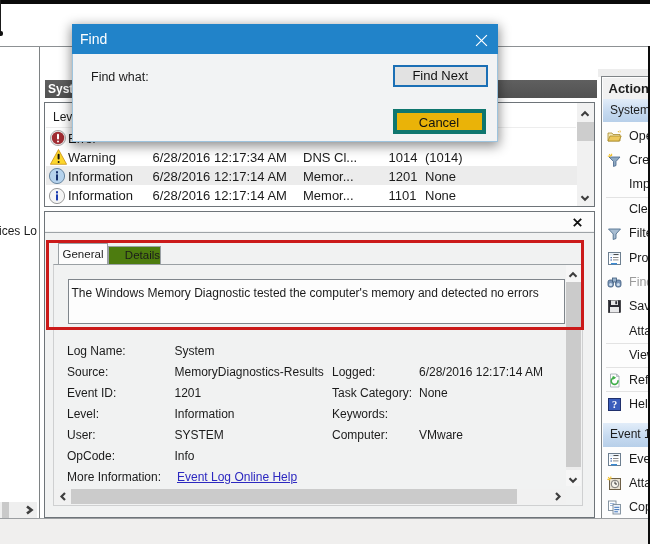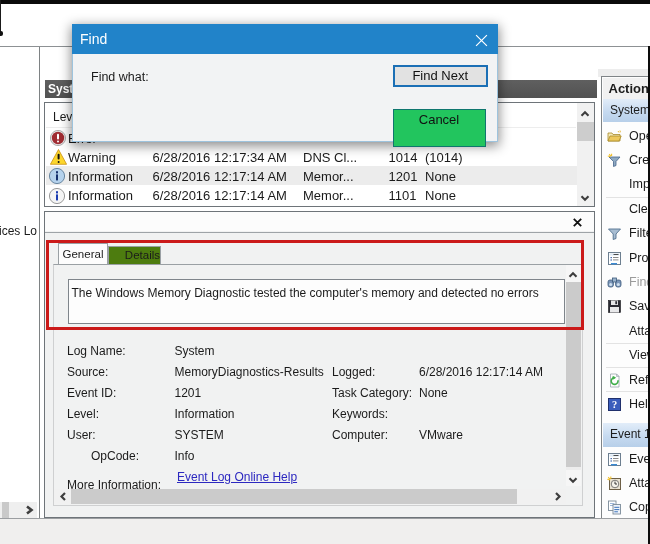--- a/index.html
+++ b/index.html
@@ -113,23 +113,23 @@
     <div class="abs t12" style="left:174.5px;top:387px;">1201</div>
   <div class="abs t12" style="left:332px;top:387px;">Task Category:</div>
     <div class="abs t12" style="left:419px;top:387px;">None</div>
   <div class="abs t12" style="left:67px;top:408px;">Level:</div>
     <div class="abs t12" style="left:174.5px;top:408px;">Information</div>
   <div class="abs t12" style="left:332px;top:408px;">Keywords:</div>
   <div class="abs t12" style="left:67px;top:429px;">User:</div>
     <div class="abs t12" style="left:174.5px;top:429px;">SYSTEM</div>
   <div class="abs t12" style="left:332px;top:429px;">Computer:</div>
     <div class="abs t12" style="left:419px;top:429px;">VMware</div>
-  <div class="abs t12" style="left:67px;top:450px;margin-left:24px;">OpCode:</div>
+  <div class="abs t12" style="left:67px;top:450px;">OpCode:</div>
     <div class="abs t12" style="left:174.5px;top:450px;">Info</div>
-  <div class="abs t12" style="left:67px;top:471px;margin-top:8px;">More Information:</div>
+  <div class="abs t12" style="left:67px;top:471px;">More Information:</div>
   <div class="abs t12" style="left:177px;top:471px;color:#2c28c0;text-decoration:underline;">Event Log Online Help</div>
 
   <div class="abs" style="left:565.5px;top:265px;width:15px;height:221px;background:#ededed;"></div>
   <div class="abs" style="left:565.5px;top:265px;width:15px;height:16.5px;background:#f6f6f6;"></div>
   <svg class="abs" style="left:568px;top:270px;" width="10" height="10" viewBox="0 0 10 10">
       <path d="M1.5 6.8 L5 3.3 L8.5 6.8" fill="none" stroke="#3d3d3d" stroke-width="2.1"></path>
     </svg>
   <div class="abs" style="left:565.5px;top:282px;width:15px;height:185px;background:#cbcbcb;"></div>
   <div class="abs" style="left:565.5px;top:469.5px;width:15px;height:16.5px;background:#f6f6f6;"></div>
   <svg class="abs" style="left:568px;top:474.5px;" width="10" height="10" viewBox="0 0 10 10">
@@ -253,16 +253,16 @@
 
   <div class="abs" style="left:71.5px;top:24px;width:426px;height:118px;background:#f2f3f4;border:1px solid #9dc3dd;box-shadow:0 3px 11px 1px rgba(0,0,0,0.45);z-index:50;">
     <div style="position:absolute;left:-1px;top:-1px;width:426px;height:30px;background:#2183c9;">
       <div style="position:absolute;left:8.5px;top:7px;color:#fff;font-size:14px;">Find</div>
       <svg style="position:absolute;left:403px;top:10px;" width="13" height="13" viewBox="0 0 12 12">
         <path d="M1 1 L11 11 M11 1 L1 11" stroke="#fff" stroke-width="1.1"></path>
       </svg>
     </div>
     <div style="position:absolute;left:18.5px;top:45px;font-size:12.5px;color:#1b1b1b;">Find what:</div>
     <div style="position:absolute;left:320px;top:40px;width:95.5px;height:22px;background:#e2e2e2;border:2px solid #1b6fb5;font-size:13px;color:#111;text-align:center;line-height:18px;">Find Next</div>
-    <div style="position:absolute;left:320px;top:84px;width:93px;height:38px;background:#22c55e;border:1px solid #0f766e;font-size:13px;color:#111;text-align:center;line-height:19px;">Cancel</div>
+    <div style="position:absolute;left:320px;top:84px;width:93px;height:25px;background:#eab308;border:4px solid #0f766e;font-size:13px;color:#111;text-align:center;line-height:19px;">Cancel</div>
   </div>
 
 </div>
 
 </body></html>

